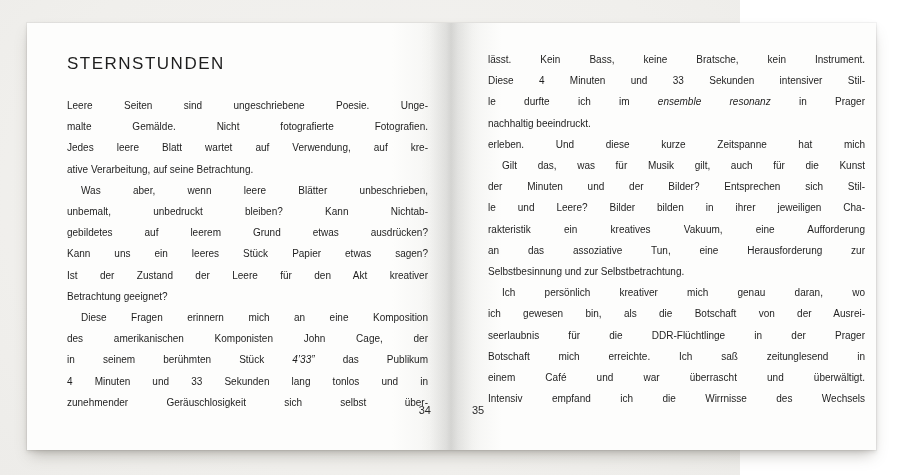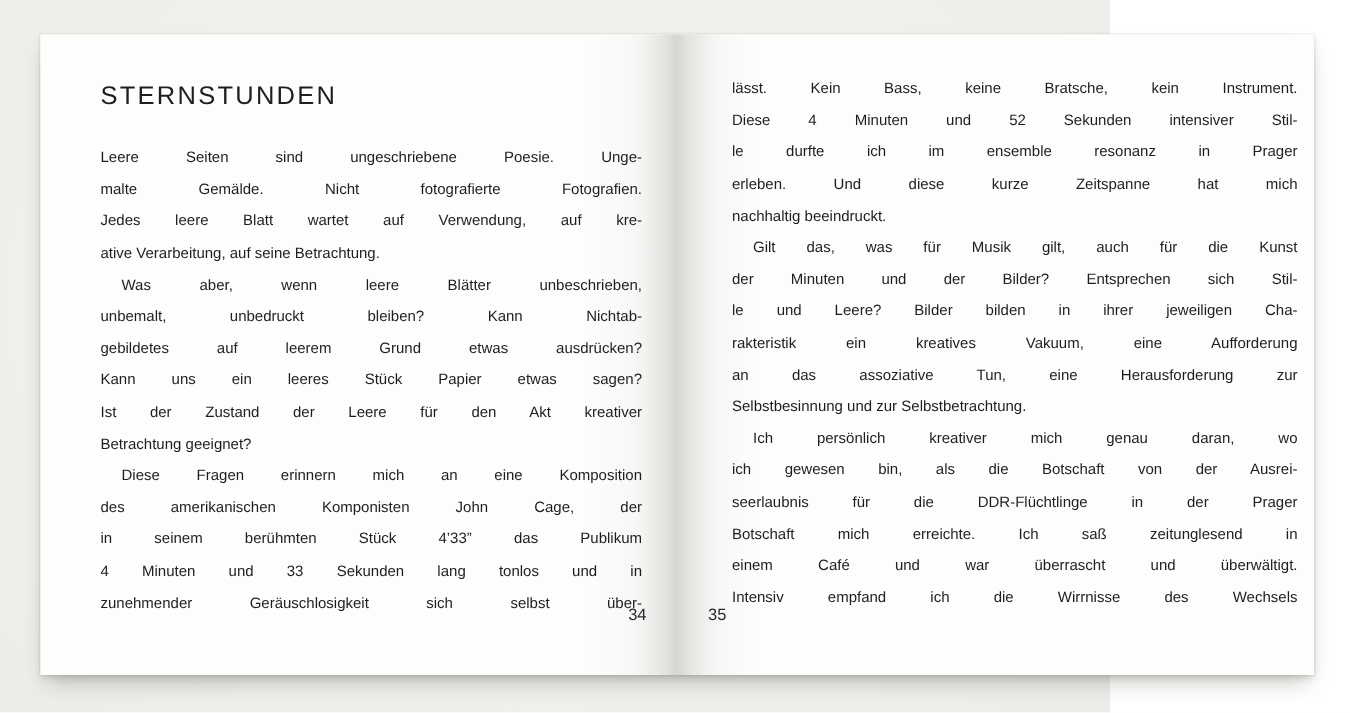--- a/index.html
+++ b/index.html
@@ -100,20 +100,21 @@
     text-align-last: left;
   }
   .line.just {
     text-align: justify;
     text-align-last: justify;
   }
   .line.ind {
     text-indent: 14px;
   }
   .it {
+    font-style: italic;
   }
   .folio {
     position: absolute;
     top: 381px;
     font-size: 11px;
     line-height: 12px;
     color: #2a2a2a;
   }
   .folio-left {
     left: 40px;
@@ -149,24 +150,24 @@
           <div class="line just"><span>in seinem berühmten Stück </span><span class="it">4’33”</span><span> das Publikum</span></div>
           <div class="line just"><span>4 Minuten und 33 Sekunden lang tonlos und in</span></div>
           <div class="line just"><span>zunehmender Geräuschlosigkeit sich selbst über-</span></div>
         </div>
       <div class="folio folio-left">34</div>
     </div>
 
     <div class="page page-right">
       <div class="text-col right-col">
           <div class="line just"><span>lässt. Kein Bass, keine Bratsche, kein Instrument.</span></div>
-          <div class="line just"><span>Diese 4 Minuten und 52 Sekunden intensiver Stil-</span></div>
+          <div class="line just"><span>Diese 4 Minuten und 33 Sekunden intensiver Stil-</span></div>
           <div class="line just"><span>le durfte ich im </span><span class="it">ensemble resonanz</span><span> in Prager</span></div>
+          <div class="line"><span>nachhaltig beeindruckt.</span></div>
           <div class="line just"><span>erleben. Und diese kurze Zeitspanne hat mich</span></div>
-          <div class="line"><span>nachhaltig beeindruckt.</span></div>
           <div class="line just ind"><span>Gilt das, was für Musik gilt, auch für die Kunst</span></div>
           <div class="line just"><span>der Minuten und der Bilder? Entsprechen sich Stil-</span></div>
           <div class="line just"><span>le und Leere? Bilder bilden in ihrer jeweiligen Cha-</span></div>
           <div class="line just"><span>rakteristik ein kreatives Vakuum, eine Aufforderung</span></div>
           <div class="line just"><span>an das assoziative Tun, eine Herausforderung zur</span></div>
           <div class="line"><span>Selbstbesinnung und zur Selbstbetrachtung.</span></div>
           <div class="line just ind"><span>Ich persönlich kreativer mich genau daran, wo</span></div>
           <div class="line just"><span>ich gewesen bin, als die Botschaft von der Ausrei-</span></div>
           <div class="line just"><span>seerlaubnis für die DDR-Flüchtlinge in der Prager</span></div>
           <div class="line just"><span>Botschaft mich erreichte. Ich saß zeitunglesend in</span></div>

